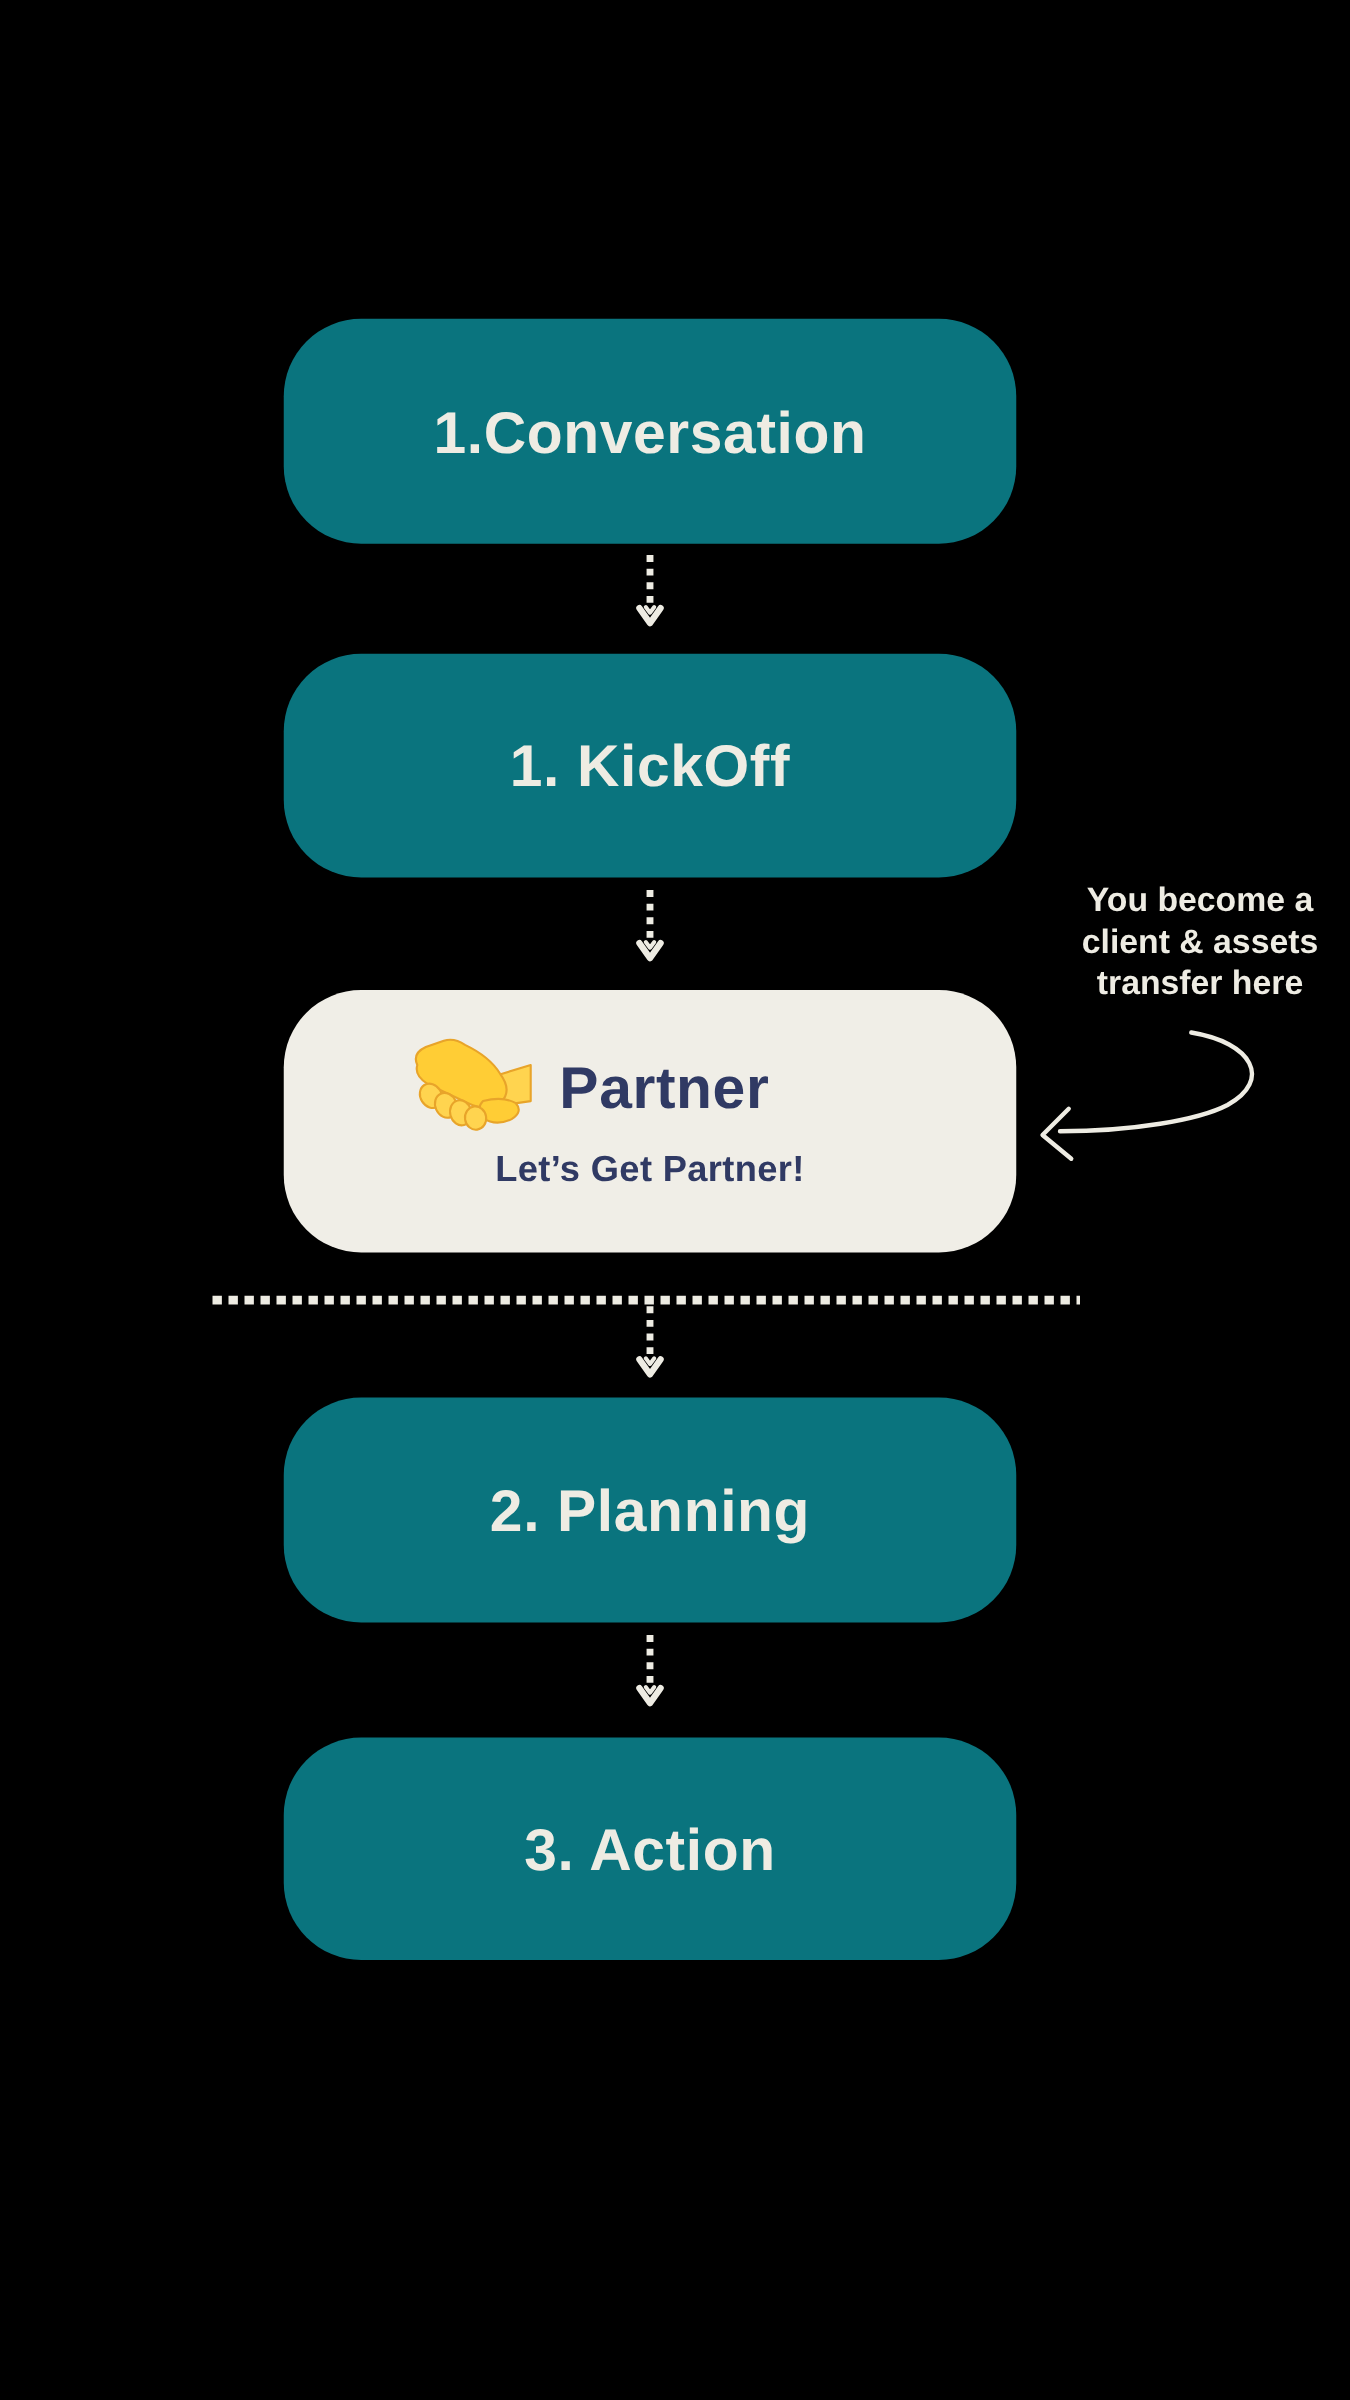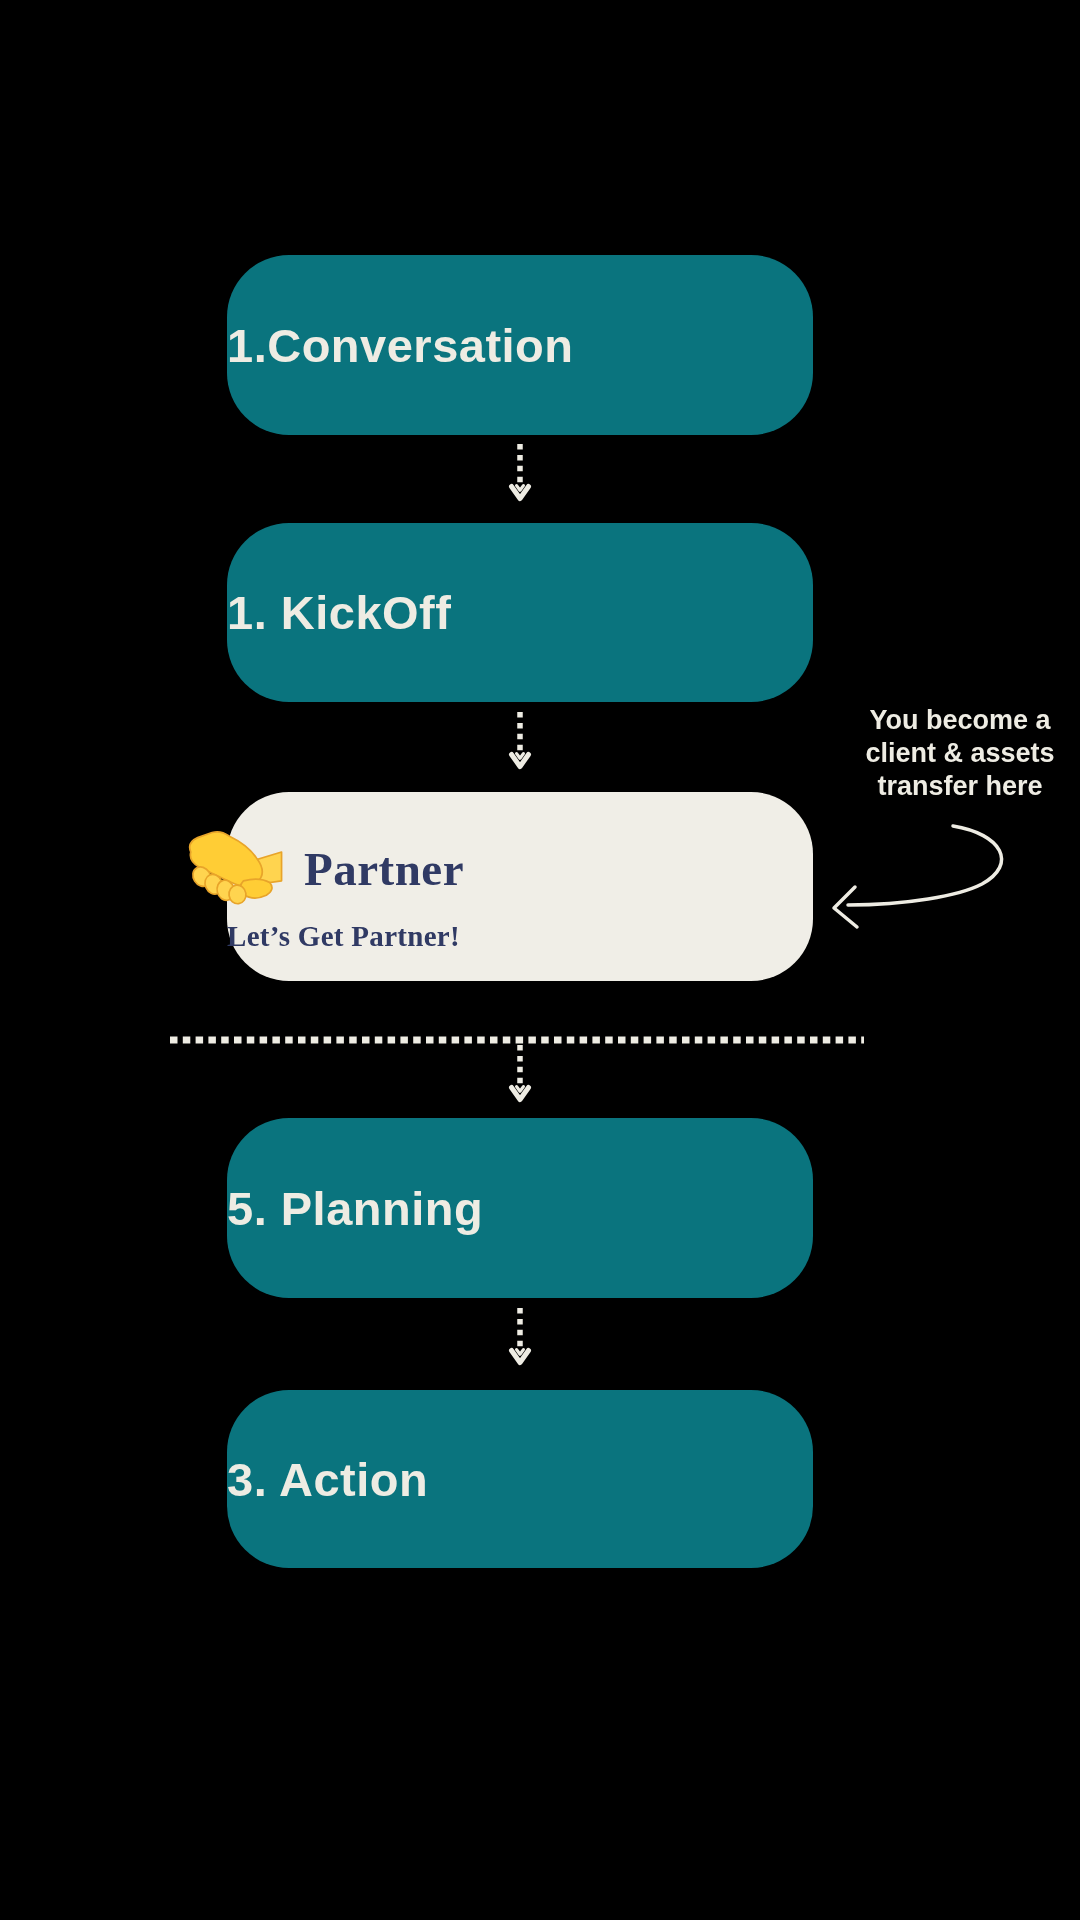--- a/index.html
+++ b/index.html
@@ -13,30 +13,30 @@
   body{
     width:1080px;height:1920px;
     background:var(--background);
     font-family:"Liberation Sans", sans-serif;
     position:relative;overflow:hidden;
   }
   .canvas{position:absolute;left:0;top:0;width:1080px;height:1920px;}
   .box{
     position:absolute;left:227px;width:586px;height:180px;
     border-radius:62px;
-    display:flex;align-items:center;
+    display:flex;align-items:center;justify-content:center;
   }
   .teal-box{background:var(--teal);}
   .stage-label{
     font-size:47px;font-weight:700;color:var(--light);
     letter-spacing:.5px;white-space:nowrap;
   }
   .partner-box{
-    background:var(--cream);height:189px;
-    flex-direction:column;justify-content:flex-start;align-items:flex-start;font-family:Liberation Serif, serif;
+    background:var(--cream);height:210px;
+    flex-direction:column;justify-content:flex-start;align-items:center;
   }
   .partner-row{
     display:flex;align-items:center;gap:19px;
     margin-top:38px;transform:translateX(-54px);
   }
   .emoji-svg{width:112px;height:78px;flex:0 0 auto;}
   .partner-title{
     font-size:47px;font-weight:700;color:var(--navy);
     letter-spacing:.5px;white-space:nowrap;
   }
@@ -118,21 +118,21 @@
 
   <svg class="divider" viewBox="0 0 700 8">
     <line x1="3" y1="4" x2="697" y2="4" class="stroke-light" stroke-width="7" stroke-dasharray="7.5 5.3"></line>
   </svg>
 
   <svg class="varrow" style="top:1042px;" viewBox="0 0 24 64">
       <use href="#varrow"></use>
     </svg>
 
   <div class="box teal-box" style="top:1118px;">
-    <span class="stage-label">5. Planning</span>
+    <span class="stage-label">2. Planning</span>
   </div>
 
   <svg class="varrow" style="top:1305px;" viewBox="0 0 24 64">
       <use href="#varrow"></use>
     </svg>
 
   <div class="box teal-box" style="top:1390px;height:178px;">
     <span class="stage-label">3. Action</span>
   </div>
 

